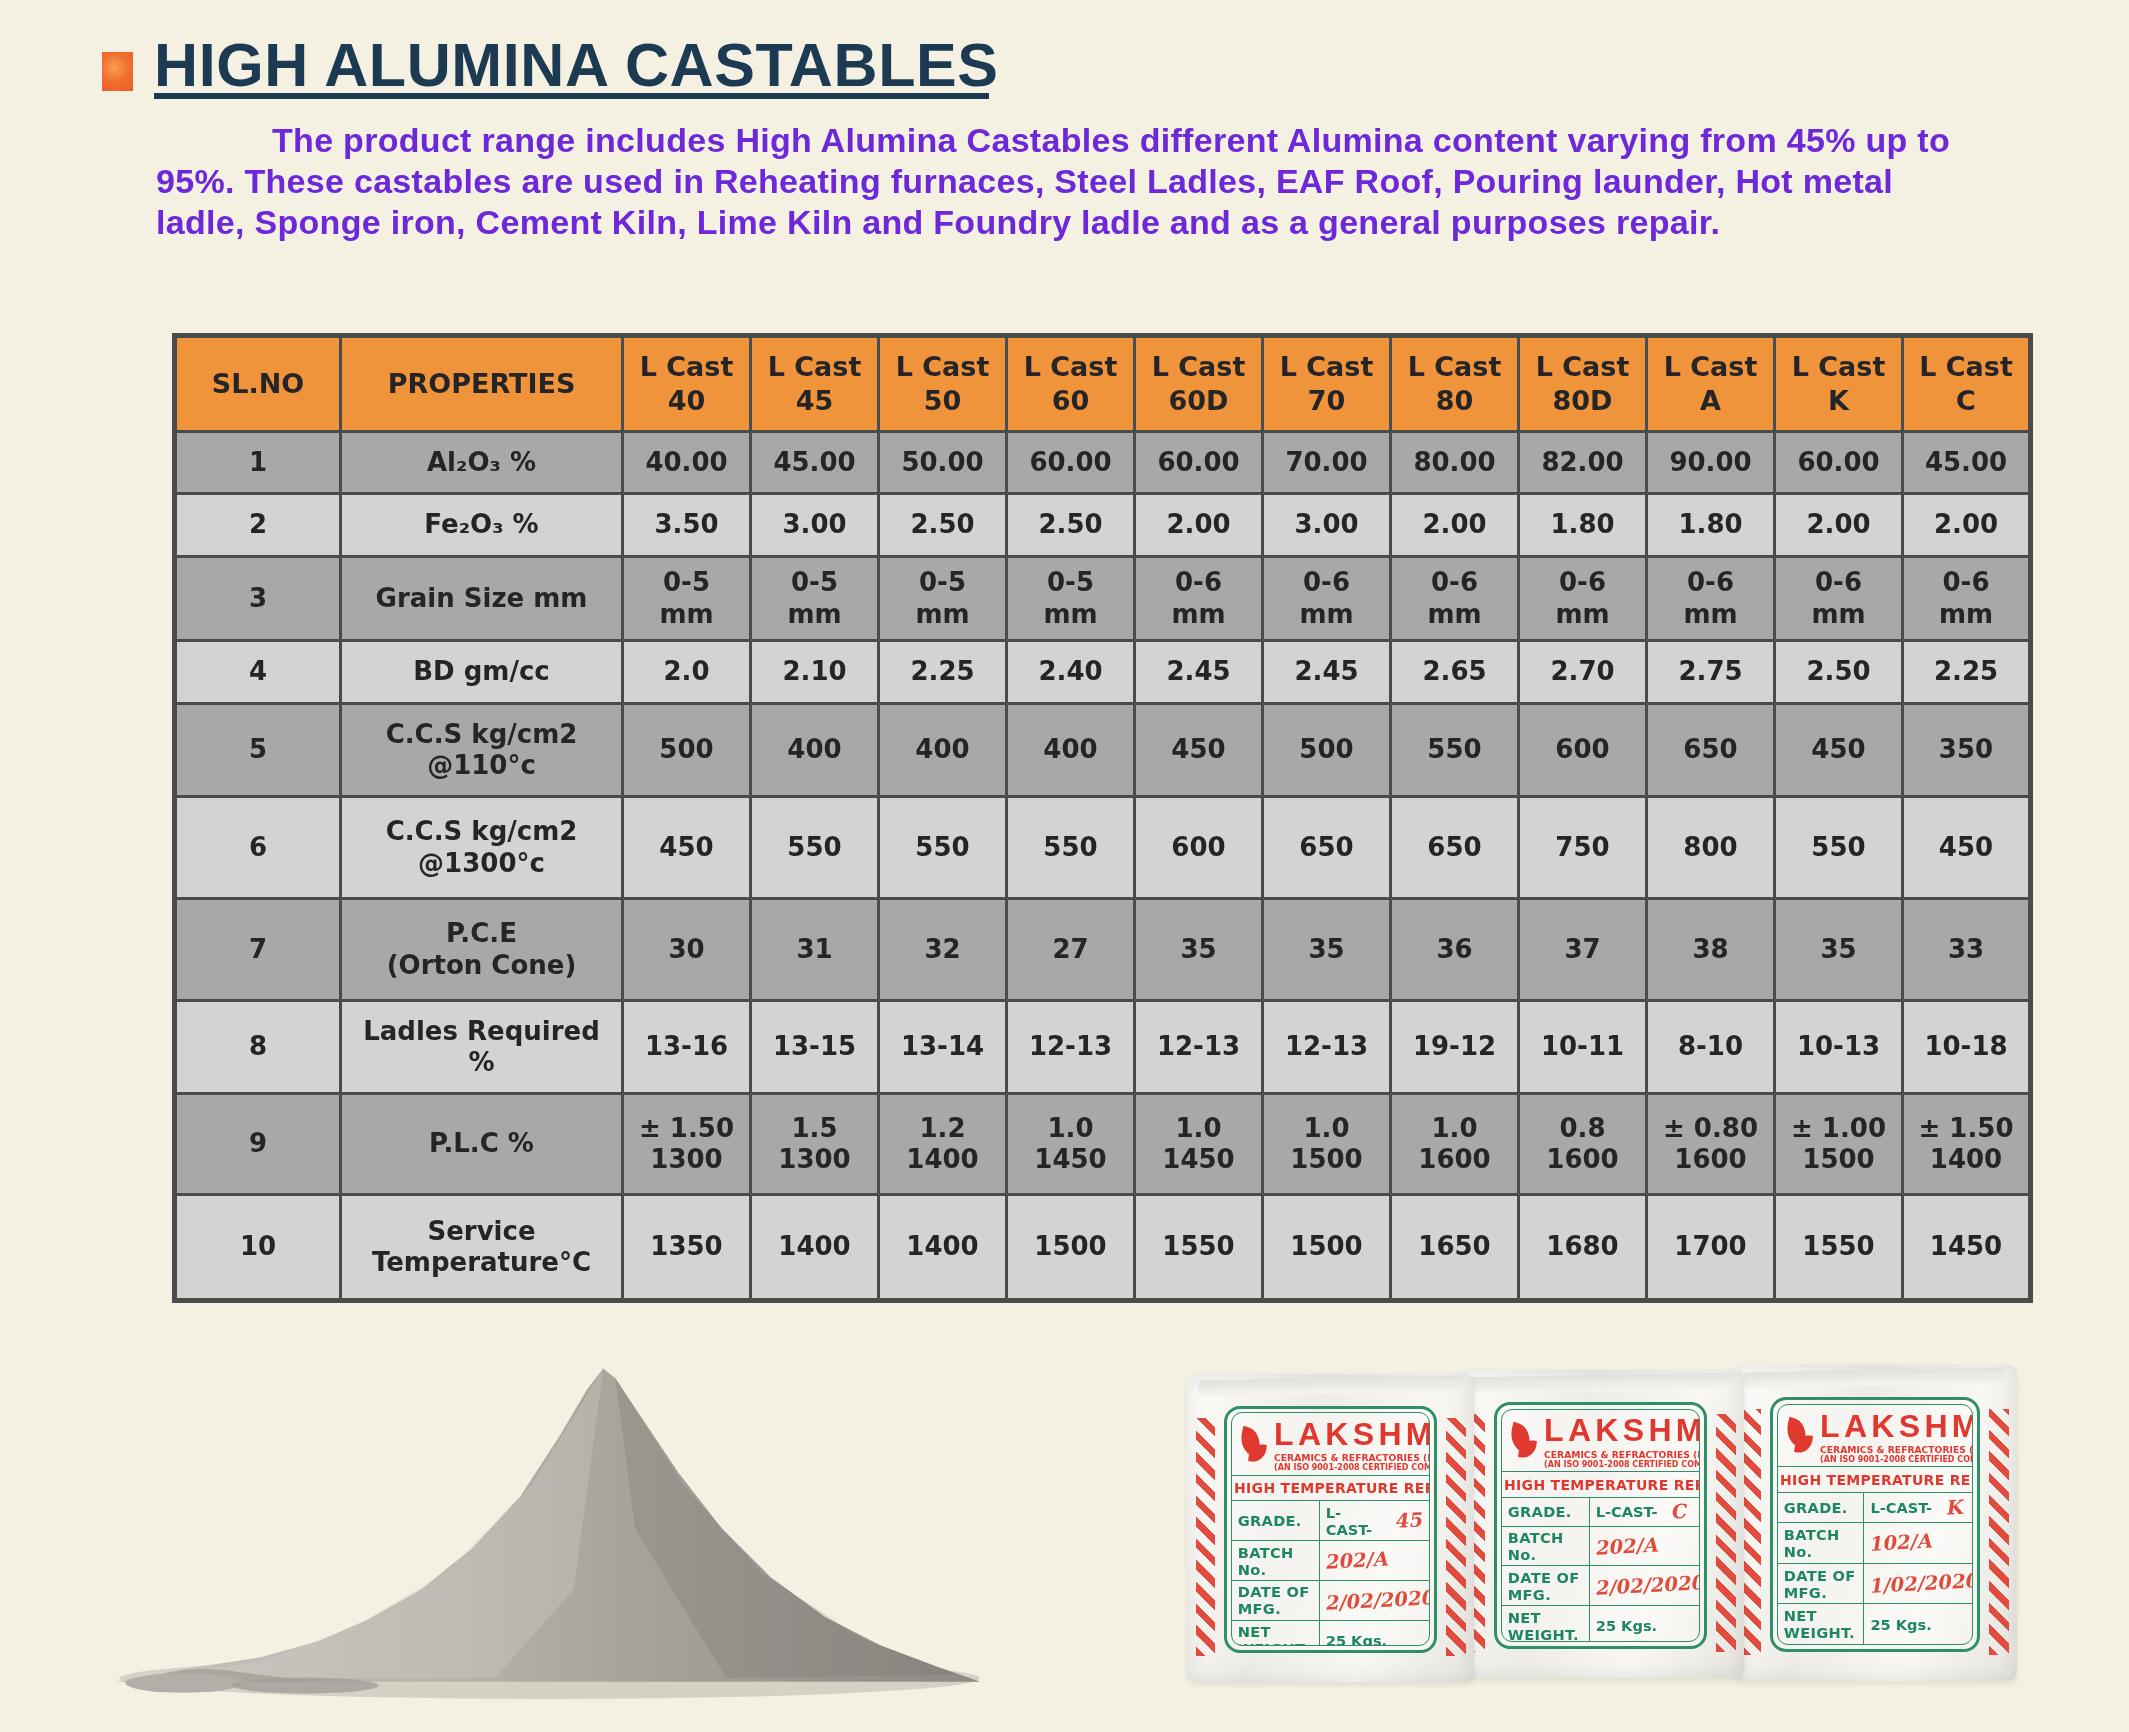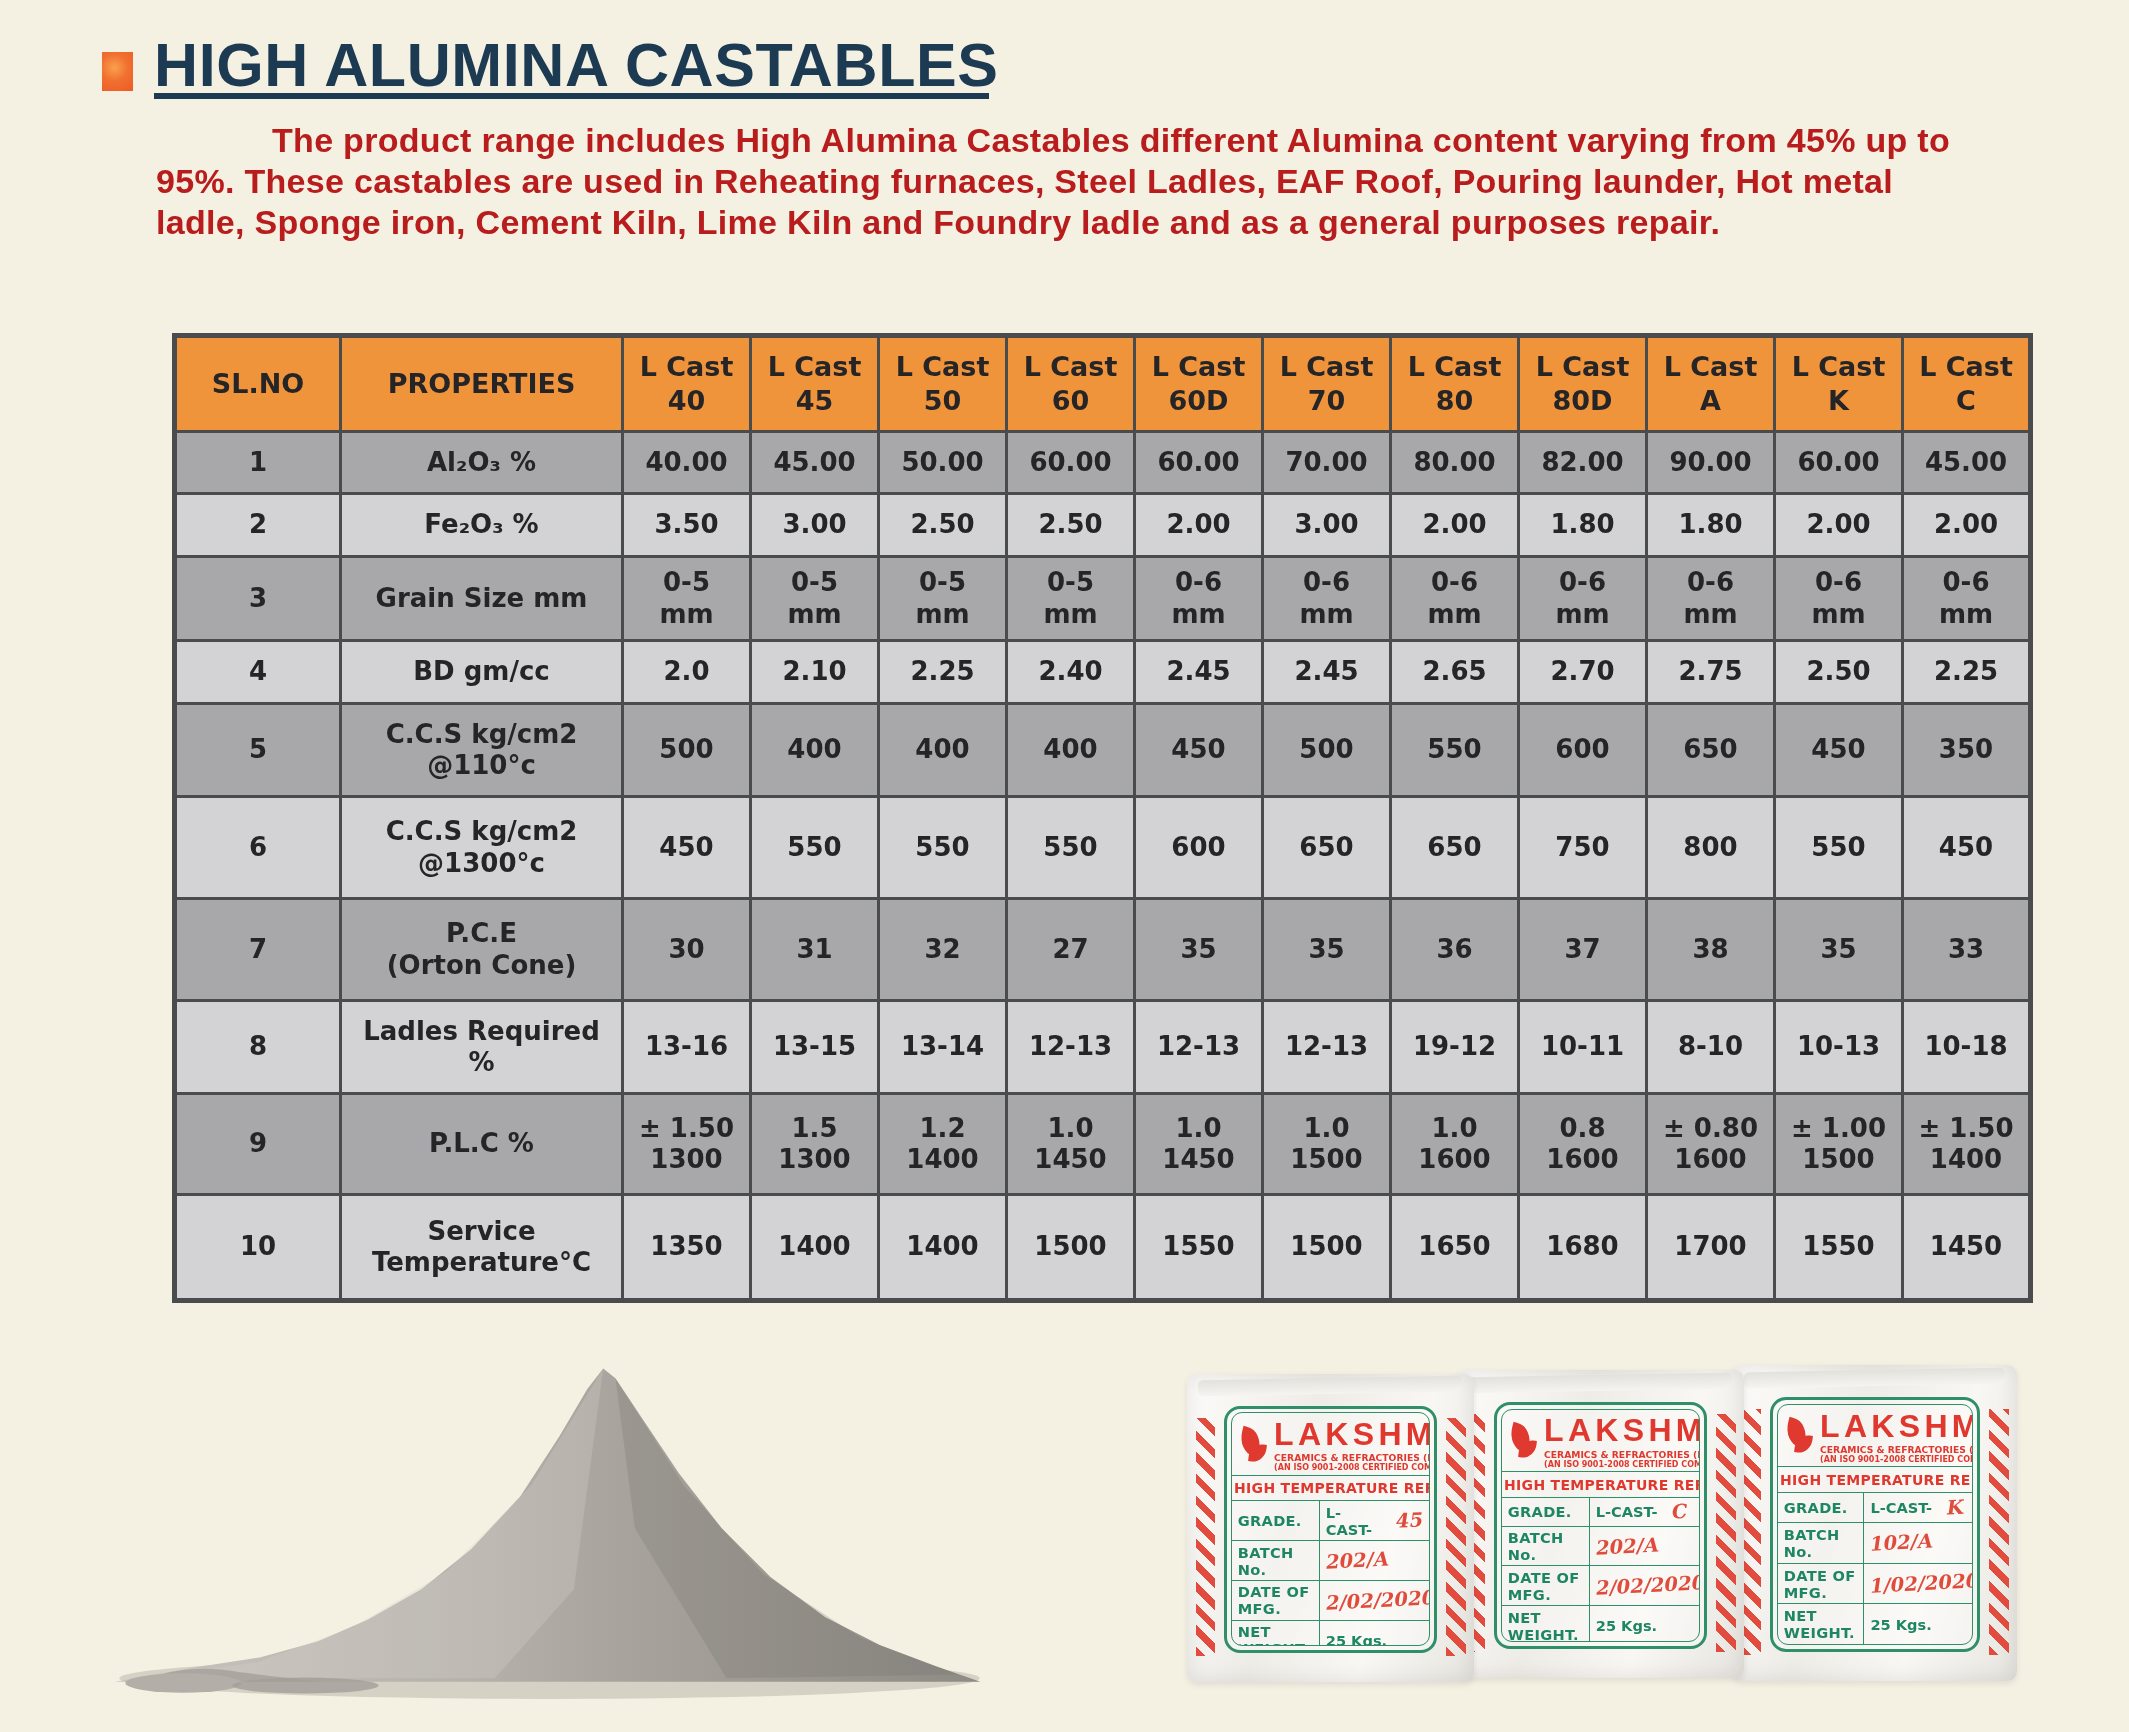--- a/index.html
+++ b/index.html
@@ -11,21 +11,21 @@
   
   .title-bullet { position:absolute; left:102px; top:52px; width:30.5px; height:39px;
     background:radial-gradient(circle at 40% 40%, #F9A14C 0%, #F07030 45%, #EE5A24 100%); }
   .page-title { position:absolute; left:154px; top:22px; font-family:"Liberation Sans", sans-serif;
     font-size:61px; font-weight:700; letter-spacing:0.6px; color:#1C3A51; white-space:nowrap;margin-top:8px; }
   .title-underline { position:absolute; left:154px; top:93px; width:835px; height:5.5px; background:#1C3A51; }
 
   
   .intro { position:absolute; left:156px; top:120px; width:1805px;
     font-family:"Liberation Sans", sans-serif; font-size:34px; line-height:41px;
-    font-weight:700; color:#b91c1c; text-indent:116px; letter-spacing:0.3px; }
+    font-weight:700; color:#6d28d9; text-indent:116px; letter-spacing:0.3px; }
 
   
   table.props { position:absolute; left:172px; top:333px; width:1853px;
     border-collapse:collapse; table-layout:fixed; }
   table.props th, table.props td {
     border:3.7px solid #4A4B4D; text-align:center; vertical-align:middle;
     white-space:pre-line; padding:2.4px 1.2px; color:#252528; }
   table.props { border:5.5px solid #4A4B4D; }
   table.props th { background:#F0943C; font-size:27px; font-weight:700; height:96px; line-height:1.25; }
   table.props td { font-size:26px; font-weight:700; line-height:1.2; }

